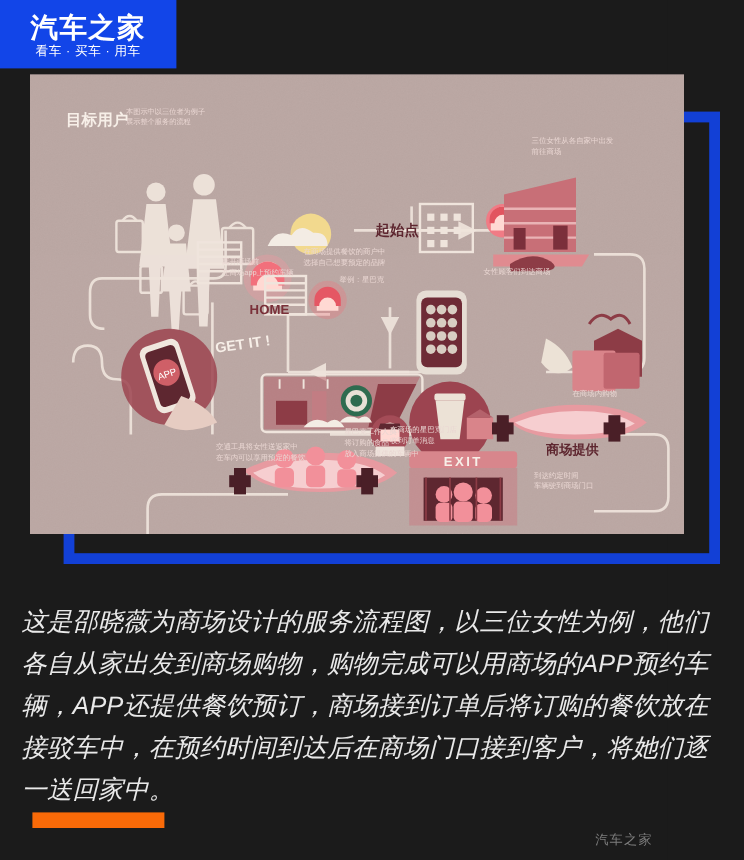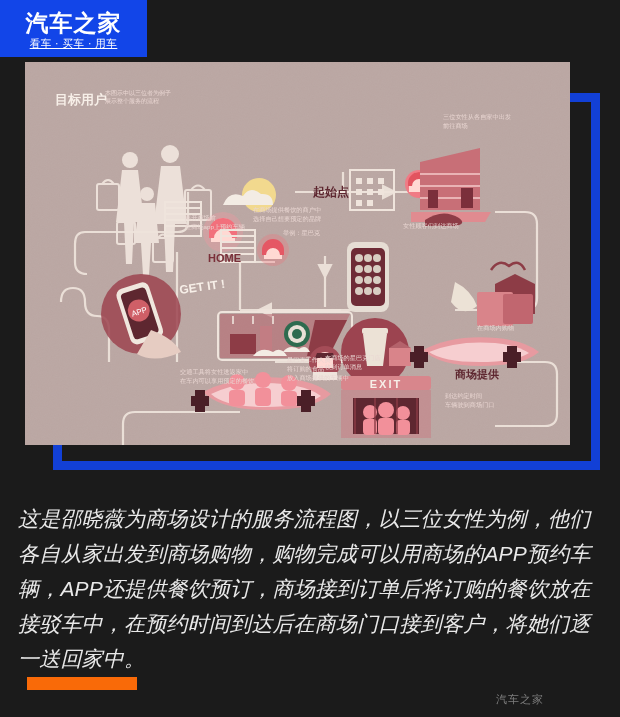--- a/index.html
+++ b/index.html
@@ -17,21 +17,21 @@
     position:absolute;left:0;top:0;width:147px;height:57px;
     background:#1245e8;
     display:flex;flex-direction:column;align-items:center;justify-content:center;
     box-sizing:border-box;padding-top:2px;
   }
   .logo-main{
     color:#ffffff;font-size:23px;font-weight:bold;letter-spacing:1px;
     line-height:1.05;
   }
   .logo-sub{
-    color:#ffffff;font-size:10.5px;letter-spacing:0.5px;margin-top:3px;line-height:1;text-decoration:underline;
+    color:#ffffff;font-size:10.5px;letter-spacing:0.5px;margin-top:3px;line-height:1;
   }
 
   
   .blue-frame{
     position:absolute;left:53px;top:93px;width:547px;height:377px;
     border:9px solid #1240d6;
     box-sizing:border-box;
     background:transparent;
   }
 

